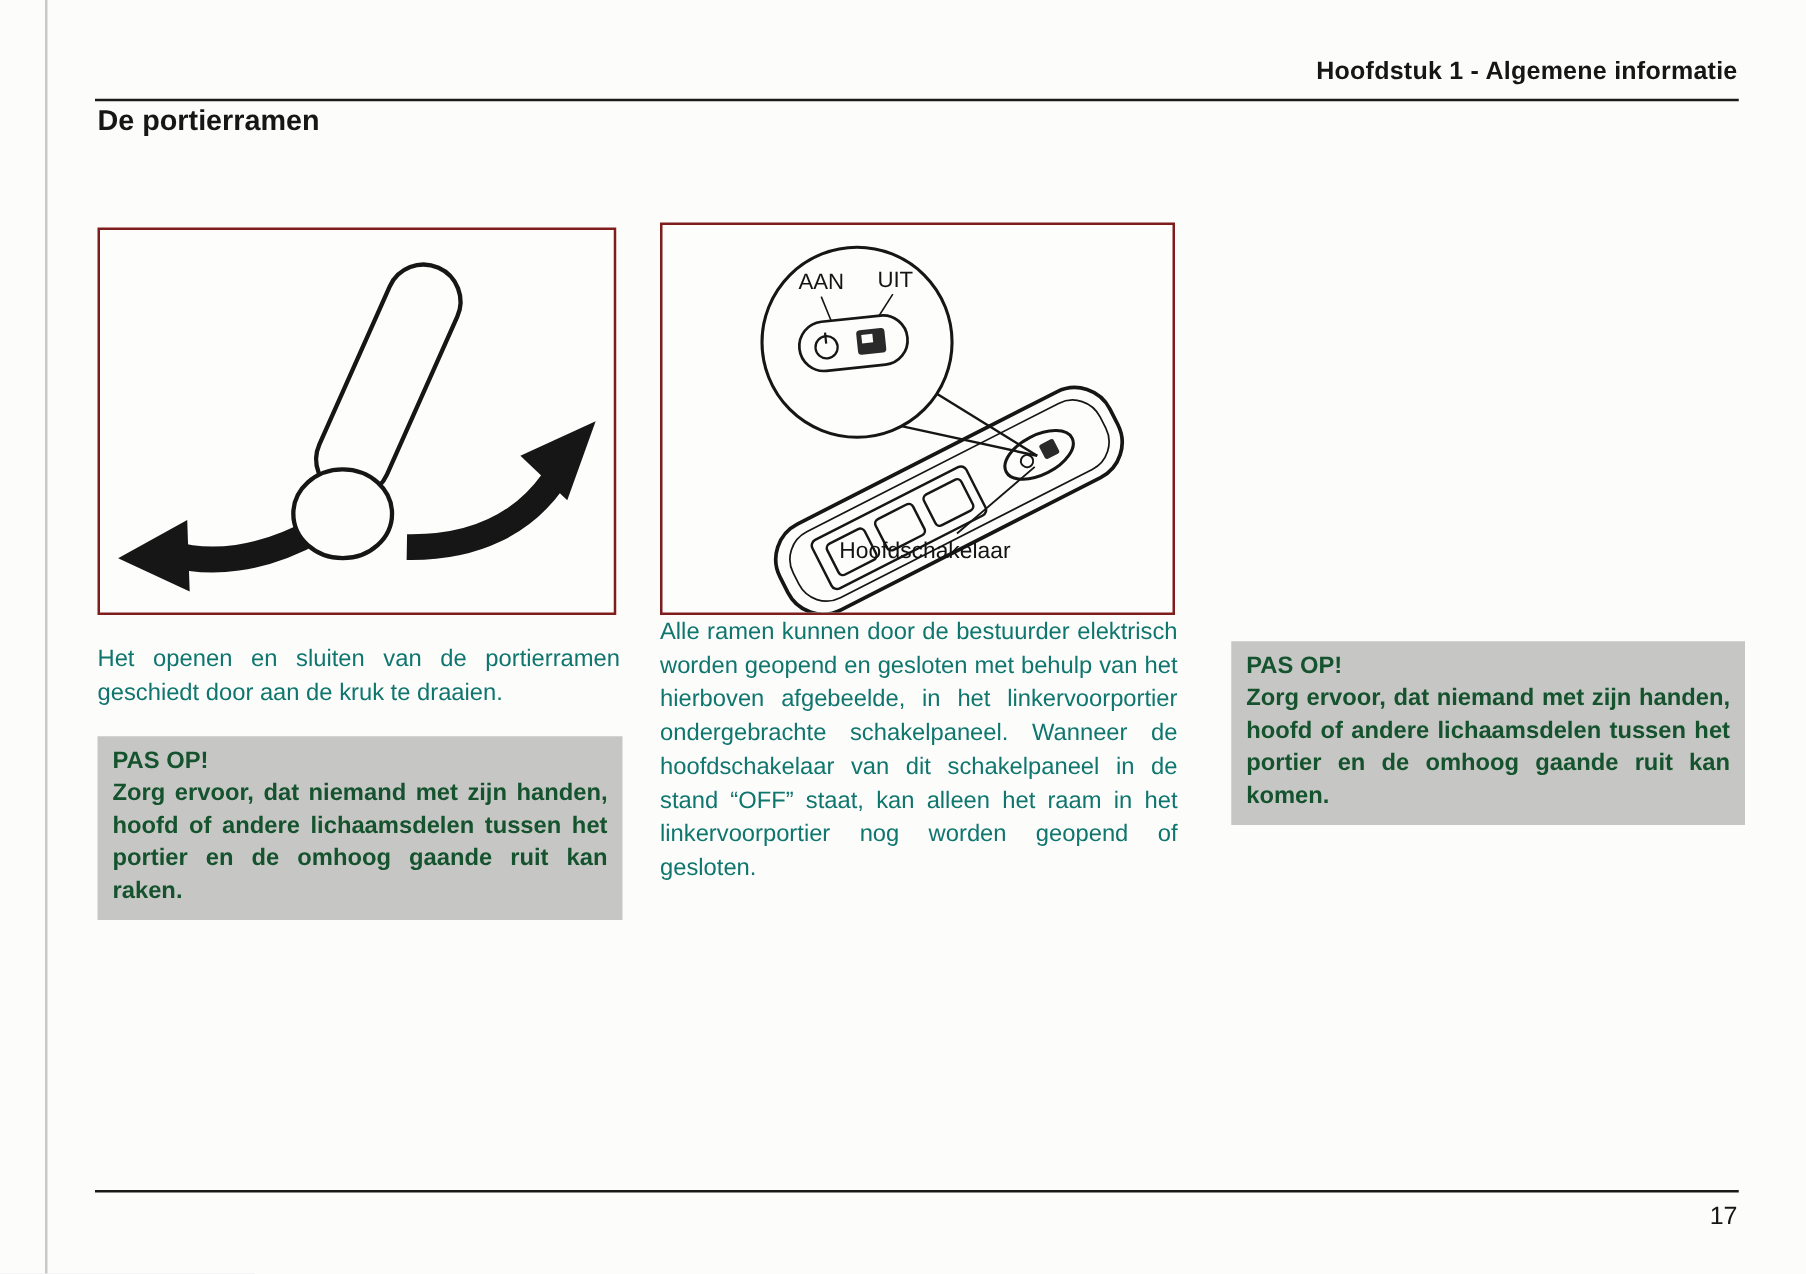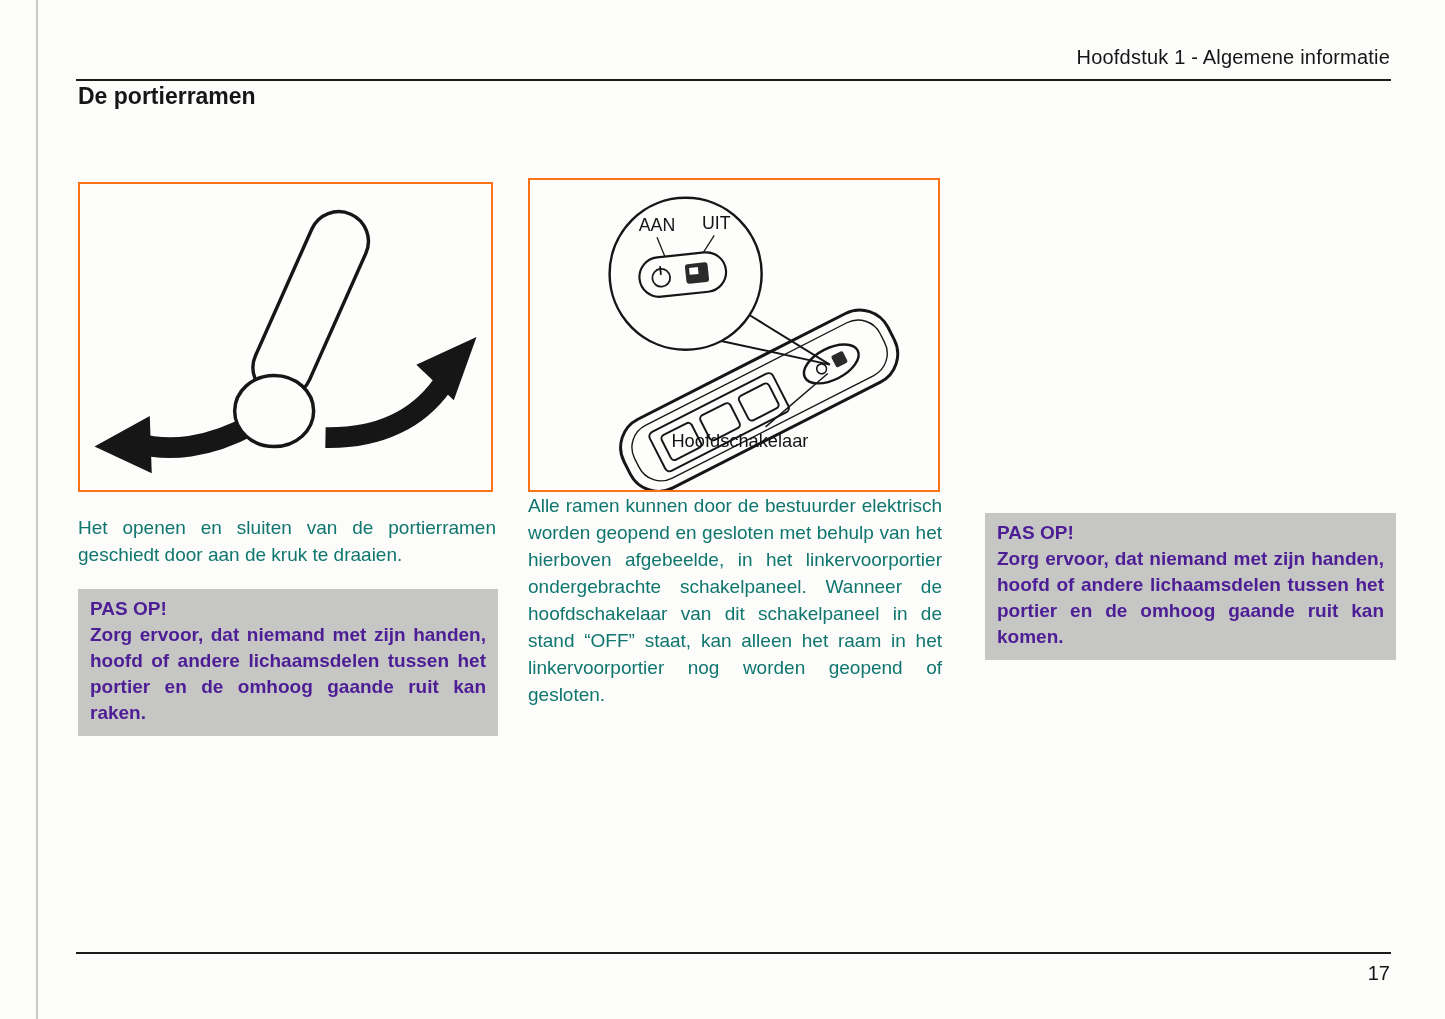--- a/index.html
+++ b/index.html
@@ -11,52 +11,52 @@
     font-family:"Liberation Sans", sans-serif;
     color:#161616;
     overflow:hidden;
   }
   .scan-edge {
     position:absolute; left:36px; top:0; bottom:0; width:2px;
     background:#c9c9c6;
   }
   .header-text {
     position:absolute; top:46px; right:55px;
-    font-size:20px; letter-spacing:0.2px;
+    font-size:20px; letter-spacing:0.2px;font-weight:bold;
   }
   .rule {
     position:absolute; left:76px; width:1315px; height:2px;
     background:#1a1a1a;
   }
   .rule-top { top:79px; }
   .rule-bottom { top:952px; }
   .page-num {
     position:absolute; top:962px; right:55px; font-size:20px;
   }
   .section-title {
     position:absolute; font-size:23px; font-weight:bold; line-height:32px;
   }
   .title-1 { left:78px; top:80px; }
   .title-2 { left:528px; top:92px; width:360px; }
   .fig {
-    position:absolute; border:2px solid #f97316; background:#fdfdfc;
+    position:absolute; border:2px solid #7f1d1d; background:#fdfdfc;
   }
   .fig1 { left:78px;  top:182px; width:415px; height:310px; }
   .fig2 { left:528px; top:178px; width:412px; height:314px; }
   .fig svg { display:block; width:100%; height:100%; }
   .body-text {
     position:absolute; font-size:19px; line-height:27px;
     text-align:justify; color:#0f766e;
   }
   .col1-body { left:78px;  top:514px; width:418px; }
   .col2-body { left:528px; top:492px; width:414px; }
   .warning {
     position:absolute; background:#c6c6c5;
     font-weight:bold; font-size:19px; line-height:26px;
-    padding:7px 12px 10px 12px; text-align:justify; color:#4c1d95;
+    padding:7px 12px 10px 12px; text-align:justify; color:#14532d;
   }
   .warning .w-title { display:block; }
   .w1 { left:78px;  top:589px; width:420px; }
   .w3 { left:985px; top:513px; width:411px; }
   svg text {
     font-family:"Liberation Sans", sans-serif;
     fill:#141414;
   }
 </style>
 </head>

